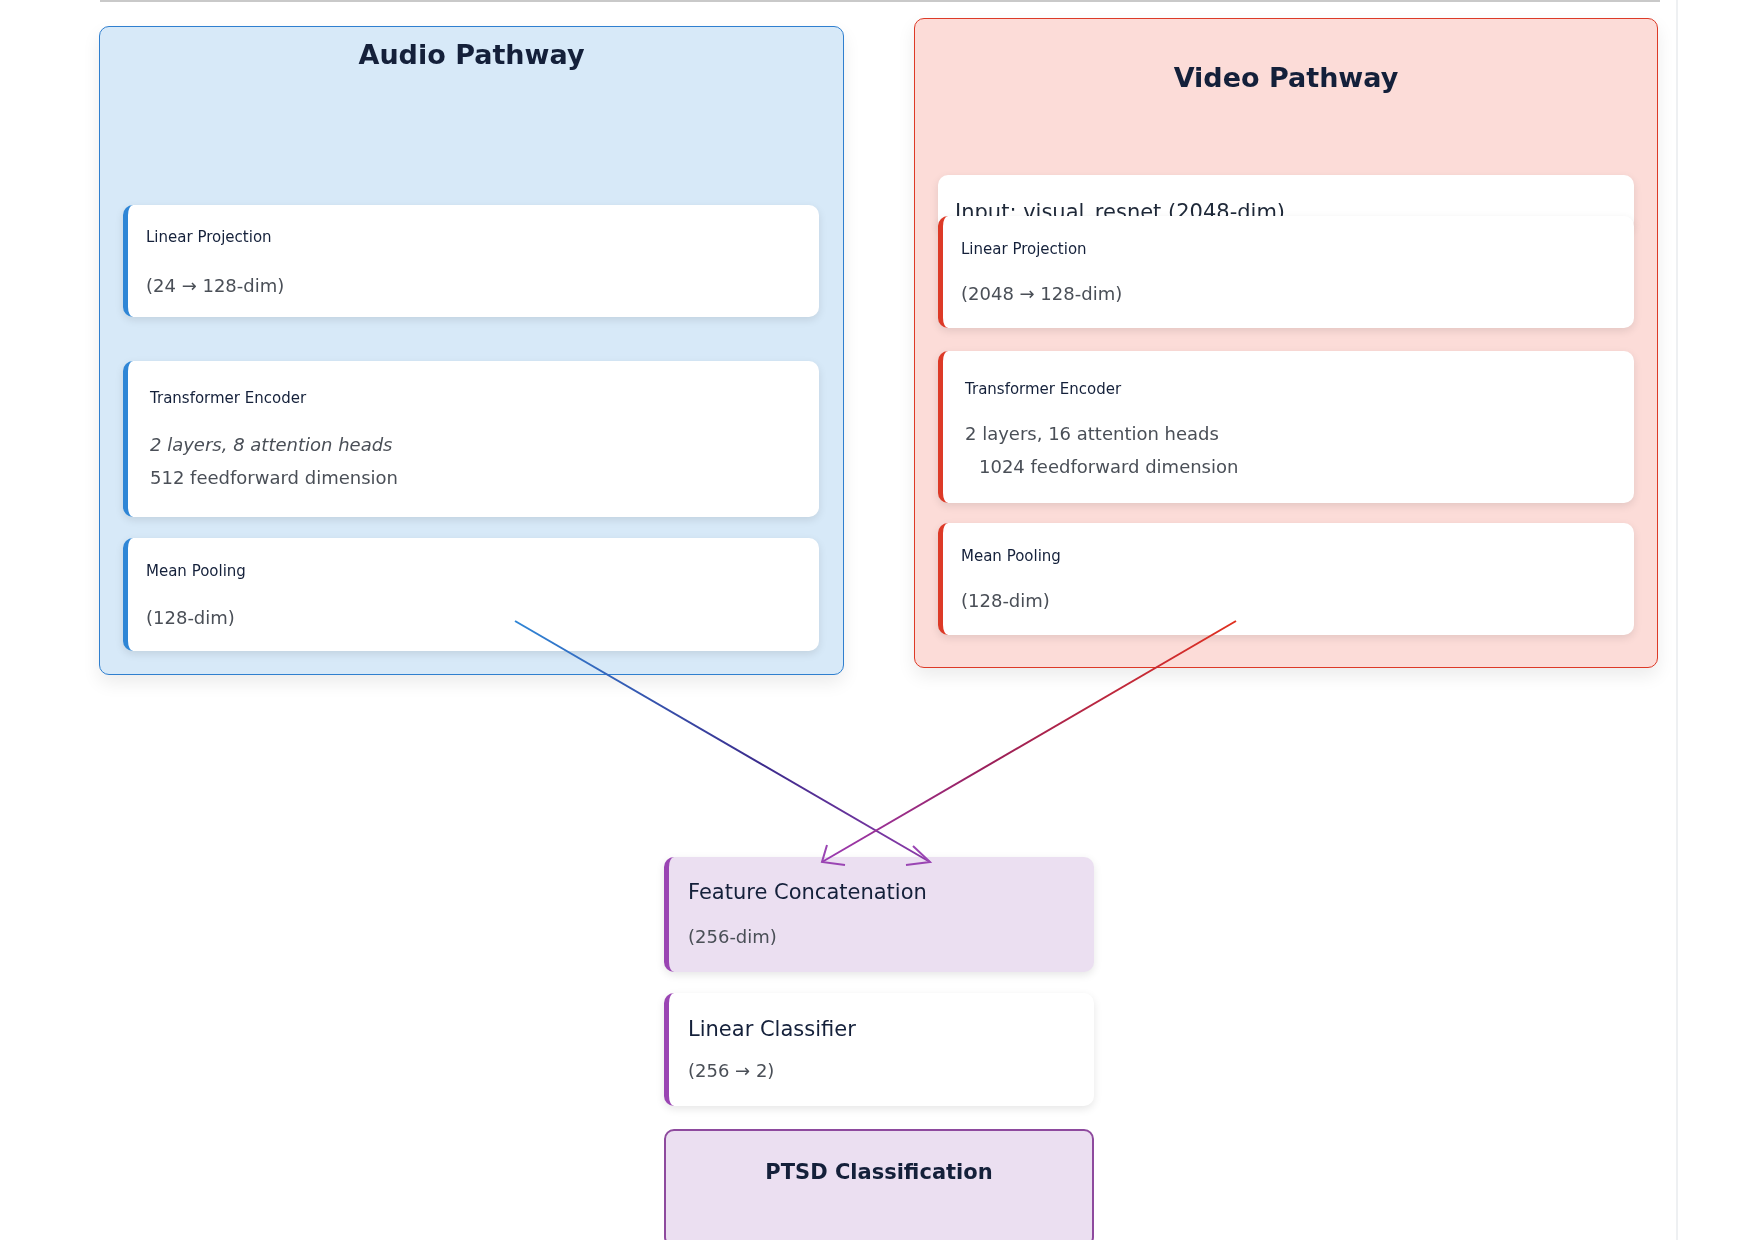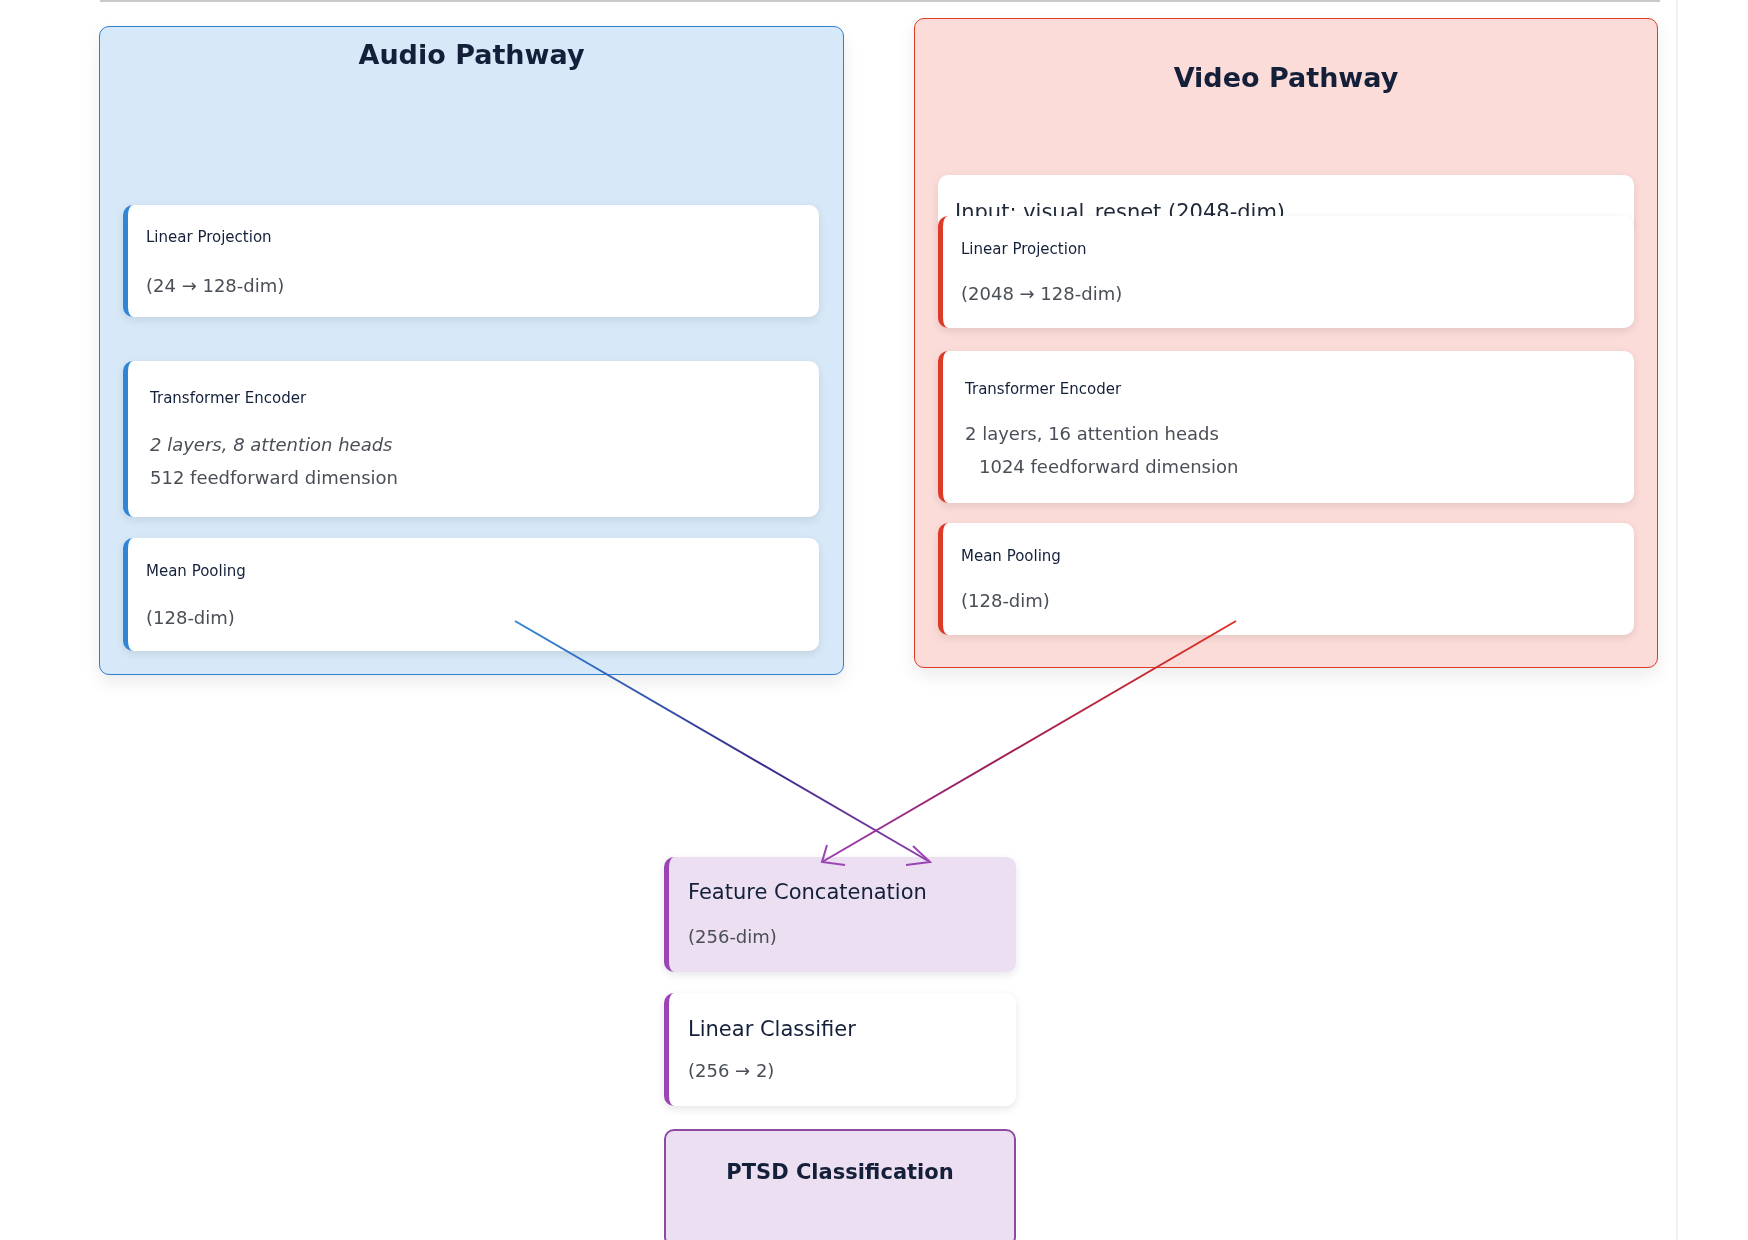--- a/index.html
+++ b/index.html
@@ -31,21 +31,21 @@
     box-shadow: 0 3px 8px rgba(0,0,0,0.10);
     left: 23px; width: 696px;
   }
   .card.accent-blue { border-left: 5px solid #2f86d6; }
   .card.accent-red { border-left: 5px solid #dd3a27; }
   .card .input-text { position: absolute; left: 17px; top: 25px; font-size: 21px; color: #1e2838; }
   .card .title { position: absolute; left: 18px; font-size: 15px; color: #14203a; }
   .card .sub { position: absolute; left: 18px; font-size: 18px; color: #4a4f57; }
 
   .flow-card {
-    position: absolute; box-sizing: border-box; left: 664px; width: 352px;
+    position: absolute; box-sizing: border-box; left: 664px; width: 430px;
     border-radius: 10px; box-shadow: 0 3px 8px rgba(0,0,0,0.10);
   }
   .flow-card.concat { top: 857px; height: 115px; background: #ebdff1; border-left: 5px solid #9a45b3; }
   .flow-card.classifier { top: 993px; height: 113px; background: #ffffff; border-left: 5px solid #9a45b3; }
   .flow-card.output {
     top: 1129px; height: 118px; background: #ebdff1; border: 2px solid #8e4a9e; box-shadow: none;
     text-align: center;
   }
   .flow-card .title { position: absolute; left: 19px; top: 23px; font-size: 21px; color: #14203a; }
   .flow-card .sub { position: absolute; left: 19px; top: 68px; font-size: 18px; color: #4a4f57; }

